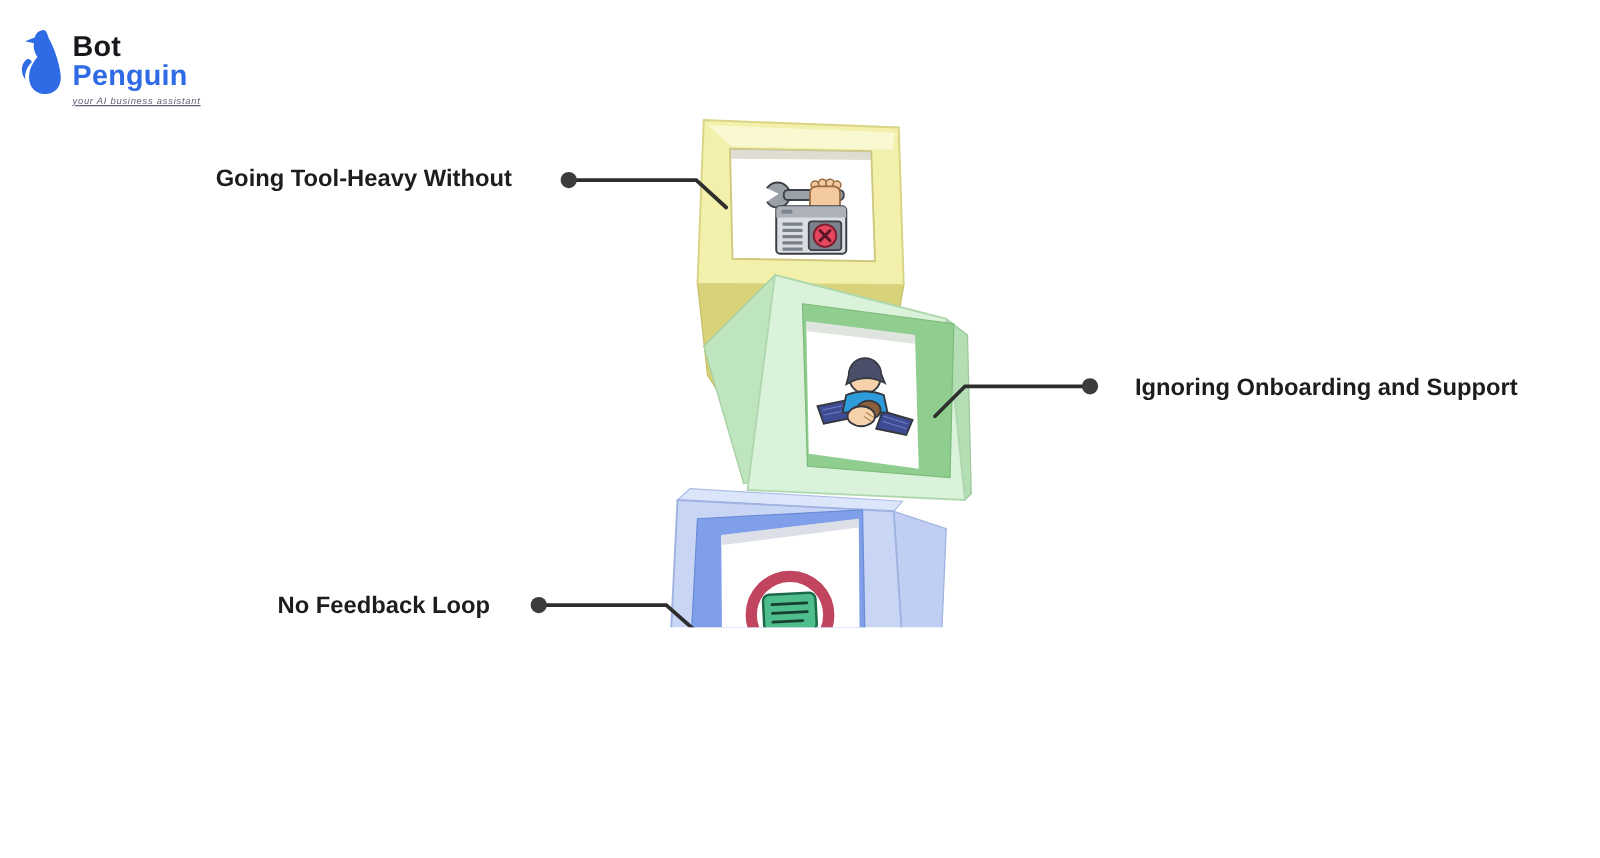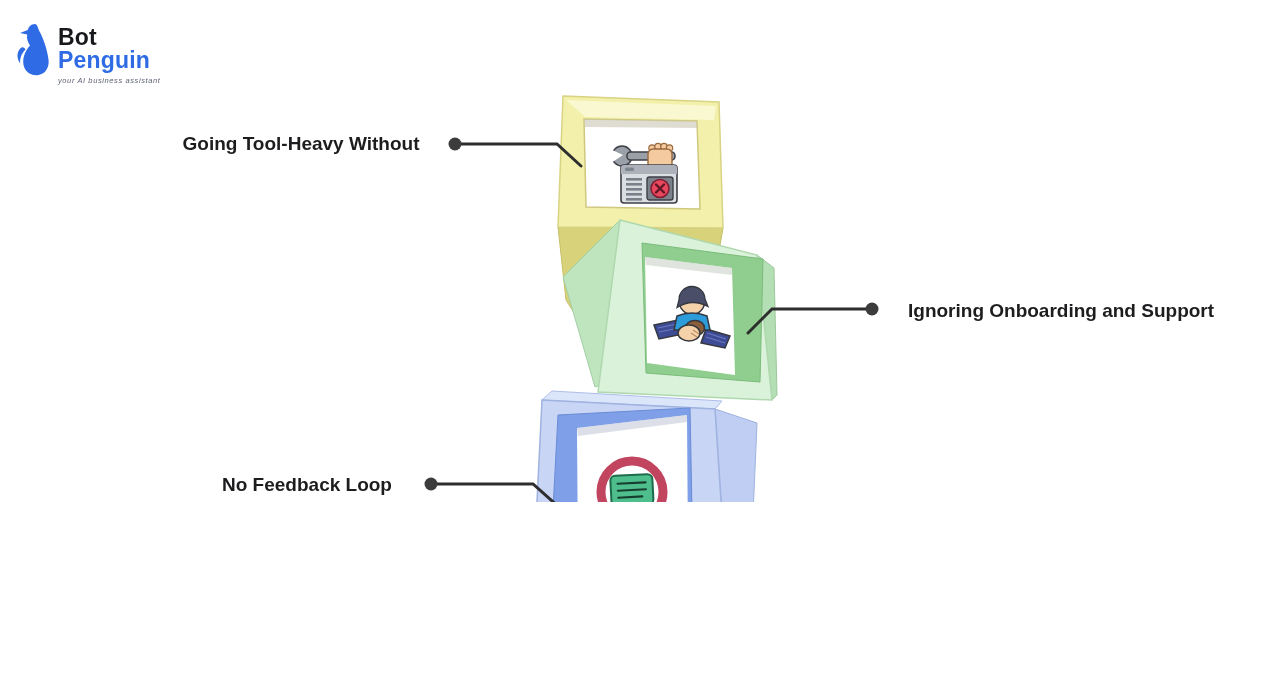--- a/index.html
+++ b/index.html
@@ -7,24 +7,24 @@
     position:relative;width:1280px;height:502px;background:#fff;overflow:hidden;
     font-family:"Liberation Sans",sans-serif;
     padding-left:48px;
   }
   .scene{position:absolute;left:0;top:0;width:1280px;height:686px;}
   
   .logo{position:absolute;left:14px;top:22px;display:flex;align-items:flex-start;gap:4px;}
   .logo-text{display:flex;flex-direction:column;line-height:1.02;padding-top:4px;}
   .logo-bot{font-size:23px;font-weight:800;color:#17181C;letter-spacing:.2px;}
   .logo-penguin{font-size:23px;font-weight:800;color:#2F6BE4;letter-spacing:.2px;}
-  .logo-tagline{margin-top:4px;font-size:7.5px;font-style:italic;color:#5E6374;letter-spacing:.6px;white-space:nowrap;}
+  .logo-tagline{margin-top:4px;font-size:7.5px;font-style:italic;color:#5E6374;letter-spacing:.6px;white-space:nowrap;text-decoration:underline;}
   
   .callout{position:absolute;color:#1D1D1F;font-weight:700;font-size:19px;line-height:25px;}
-  .callout-1{left:144px;top:131px;width:314px;text-align:center;}
+  .callout-1{left:134px;top:131px;width:314px;text-align:center;}
   .callout-2{left:908px;top:300px;width:340px;text-align:left;line-height:22px;}
   .callout-3{left:150px;top:472px;width:314px;text-align:center;}
 </style>
 </head>
 <body>
 
 <div class="canvas">
 
   <div class="logo">
     <svg width="40" height="56" viewBox="0 0 40 56">

